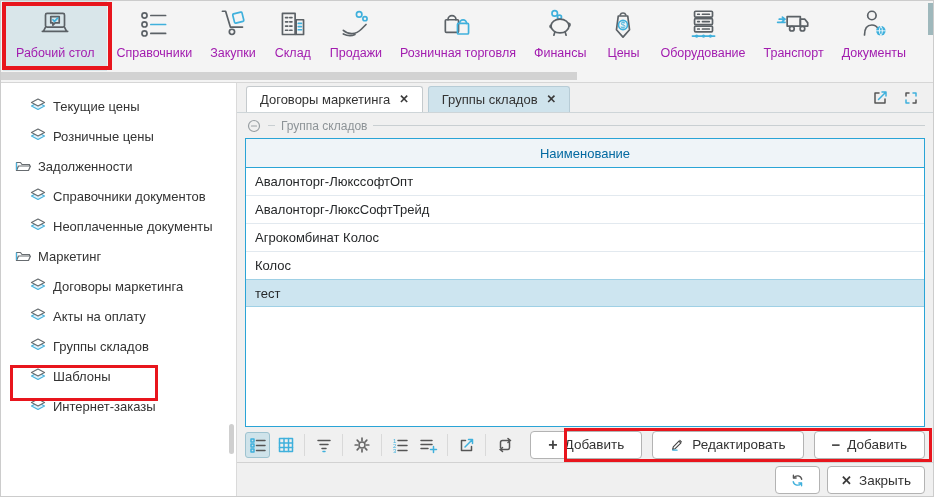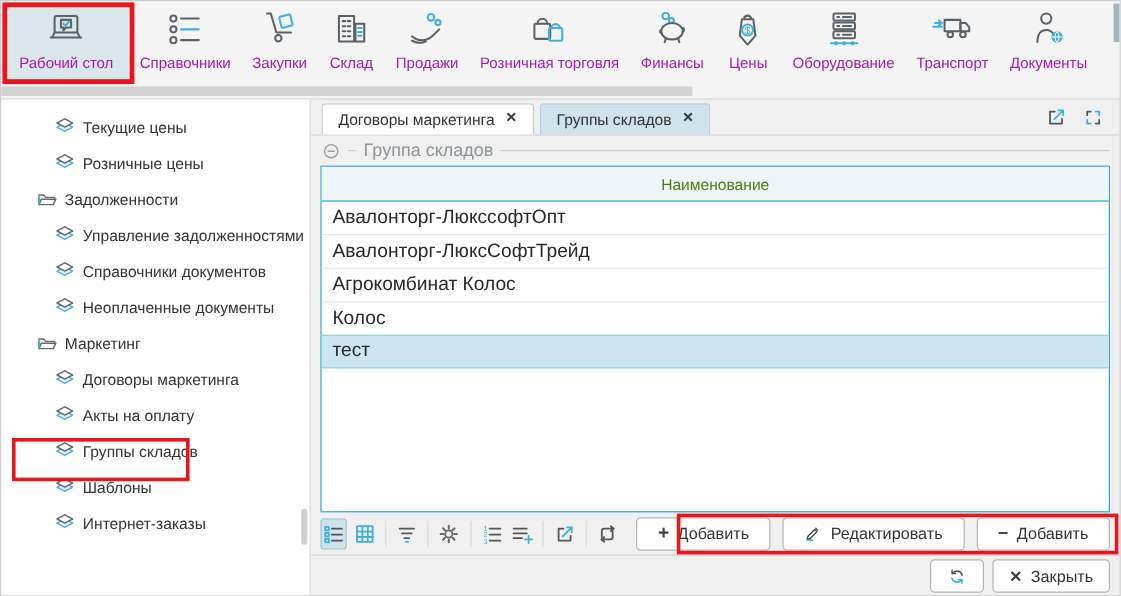--- a/index.html
+++ b/index.html
@@ -12,45 +12,45 @@
   .ribbon { display:flex; align-items:stretch; height:70px; padding-left:2px; }
   .ritem { display:flex; flex-direction:column; align-items:center; justify-content:flex-start; padding:5px 9px 3px; cursor:default; white-space:nowrap; }
   .ritem.sel { background:#d9e6ea; padding:5px 13px 3px; }
   .ritem svg { width:38px; height:38px; display:block; }
   .rlabel { font-size:12.5px; color:#a21caf; margin-top:2px; }
   .hscroll-thumb { position:absolute; left:0; top:71px; width:576px; height:8px; background:#d2d2d2; }
   .ribbon-cutoff { position:absolute; right:0; top:2px; width:5px; height:32px; background:#9fb8bc; }
 
   
   .content { display:flex; height:414px; }
-  .sidebar { width:258px; background:#ffffff; border-right:1px solid #dadada; padding-top:8px; position:relative; flex-shrink:0;padding-left:16px; }
+  .sidebar { width:236px; background:#ffffff; border-right:1px solid #dadada; padding-top:8px; position:relative; flex-shrink:0; }
   .snode { display:flex; align-items:center; height:30px; padding-left:13px; font-size:13px; color:#333; white-space:nowrap; overflow:hidden; cursor:default; }
   .snode.leaf { padding-left:28px; }
   .snode .nico { margin-right:6px; flex-shrink:0; display:flex; }
   .sscroll-thumb { position:absolute; right:2px; top:341px; width:5px; height:30px; background:#cfcfcf; border-radius:3px; }
 
   .main { flex:1; display:flex; flex-direction:column; min-width:0; }
 
   
   .tabbar { height:30px; display:flex; align-items:flex-end; padding-left:9px; border-bottom:1px solid #ced5d8; position:relative; flex-shrink:0; }
   .tab { height:26px; display:flex; align-items:center; gap:9px; padding:0 13px; font-size:13px; color:#333; background:#fff; border:1px solid #c5cacd; border-bottom:none; border-radius:3px 3px 0 0; margin-right:5px; cursor:default; }
   .tab.active { background:#cfe3ec; border-color:#b7ccd6; }
   .tabclose { font-size:11.5px; font-weight:700; color:#3a3a3a; line-height:1; }
   .tabbar-icons { position:absolute; right:12px; top:5px; display:flex; gap:11px; }
   .tabbar-icons svg { width:20px; height:20px; display:block; }
 
   
-  .legendrow { height:25px; display:flex; align-items:center; gap:6px; padding:0 8px 0 9px; color:#8d9397; font-size:15px; flex-shrink:0; }
+  .legendrow { height:25px; display:flex; align-items:center; gap:6px; padding:0 8px 0 9px; color:#8d9397; font-size:12px; flex-shrink:0; }
   .legendrow .dash { width:7px; height:1px; background:#c9cfd2; }
   .legendrow .line { flex:1; height:1px; background:#c9cfd2; }
 
   
   .grid { margin:0 8px; background:#fff; border:1px solid #2aa4d6; flex:1; overflow:hidden; }
-  .ghead { height:29px; display:flex; align-items:center; justify-content:center; font-size:13px; color:#4d7c0f; background:#eff4f8; border-bottom:1px solid #2aa4d6; }
-  .grow { height:28px; display:flex; align-items:center; padding:12px 9px; font-size:16px; color:#26282a; border-bottom:1px solid #e2e9ef; cursor:default; }
+  .ghead { height:29px; display:flex; align-items:center; justify-content:center; font-size:13px; color:#0369a1; background:#eff4f8; border-bottom:1px solid #2aa4d6; }
+  .grow { height:28px; display:flex; align-items:center; padding:12px 9px; font-size:13px; color:#26282a; border-bottom:1px solid #e2e9ef; cursor:default; }
   .grow.sel { background:#cde5f0; border-top:1px solid #9fd0e5; border-bottom:1px solid #9fd0e5; margin-top:-1px; }
 
   
   .gtoolbar { height:35px; display:flex; align-items:center; padding:0 8px; gap:3px; flex-shrink:0; }
   .tbtn { width:27px; height:26px; display:flex; align-items:center; justify-content:center; border-radius:3px; border:1px solid transparent; cursor:default; }
   .tbtn.sel { background:#cfe3ea; border-color:#9ec3d0; }
   .tbtn svg { width:20px; height:20px; display:block; }
   .vsep { width:1px; height:22px; background:#d9d9d9; margin:0 3px; flex-shrink:0; }
   .spacer { flex:1; }
   .btn { height:28px; display:flex; align-items:center; gap:7px; padding:0 17px; background:#fff; border:1px solid #b3b3b3; border-radius:4px; font-size:13.5px; color:#333; margin-left:7px; cursor:default; white-space:nowrap; }
@@ -222,29 +222,20 @@
           </span>
         <span>Задолженности</span>
       </div>
       <div class="snode leaf">
         <span class="nico">
             <svg width="18" height="18" viewBox="0 0 18 18">
               <polygon points="9,5.5 15.5,9 9,12.5 2.5,9" fill="#dff1fa" stroke="#4ab2dc" stroke-width="1.2"></polygon>
               <polygon points="9,2 15.5,5.5 9,9 2.5,5.5" fill="#ffffff" stroke="#676c70" stroke-width="1.2"></polygon>
             </svg>
           </span>
-        <span>Управление задолженностями</span>
-      </div>
-      <div class="snode leaf">
-        <span class="nico">
-            <svg width="18" height="18" viewBox="0 0 18 18">
-              <polygon points="9,5.5 15.5,9 9,12.5 2.5,9" fill="#dff1fa" stroke="#4ab2dc" stroke-width="1.2"></polygon>
-              <polygon points="9,2 15.5,5.5 9,9 2.5,5.5" fill="#ffffff" stroke="#676c70" stroke-width="1.2"></polygon>
-            </svg>
-          </span>
         <span>Справочники документов</span>
       </div>
       <div class="snode leaf">
         <span class="nico">
             <svg width="18" height="18" viewBox="0 0 18 18">
               <polygon points="9,5.5 15.5,9 9,12.5 2.5,9" fill="#dff1fa" stroke="#4ab2dc" stroke-width="1.2"></polygon>
               <polygon points="9,2 15.5,5.5 9,9 2.5,5.5" fill="#ffffff" stroke="#676c70" stroke-width="1.2"></polygon>
             </svg>
           </span>
         <span>Неоплаченные документы</span>

